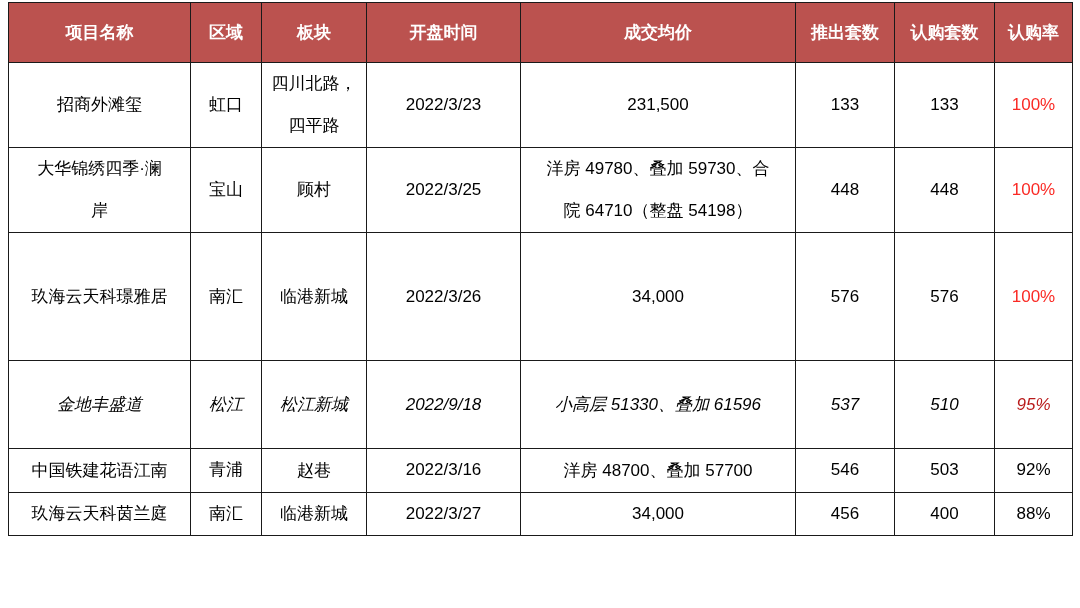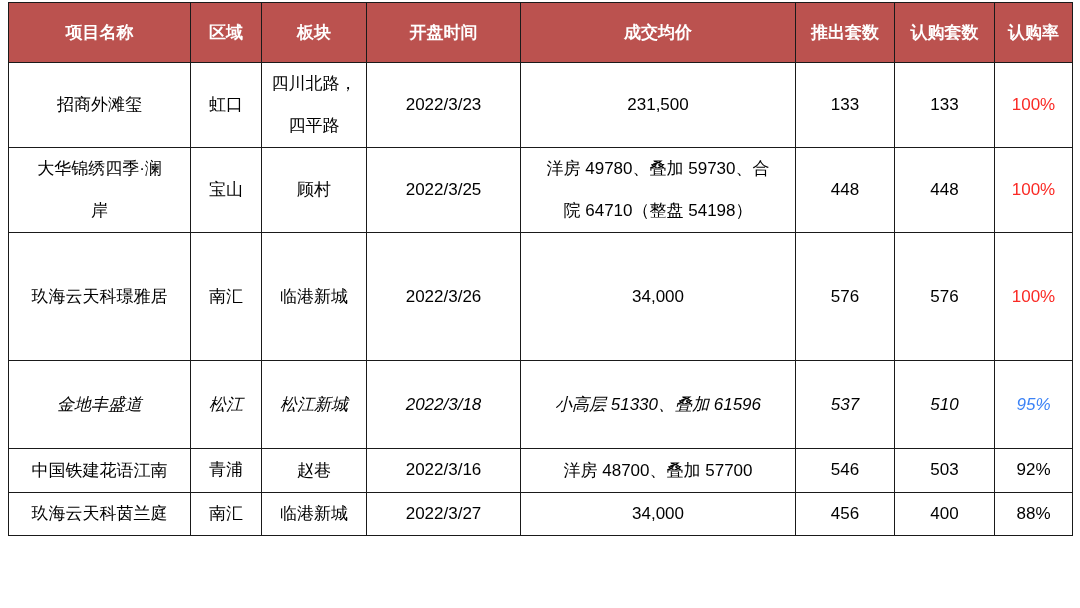--- a/index.html
+++ b/index.html
@@ -114,25 +114,25 @@
       <td>2022/3/26</td>
       <td><span class="wrap-price">34,000</span></td>
       <td>576</td>
       <td>576</td>
       <td style="color: rgb(250, 42, 37);">100%</td>
     </tr>
     <tr>
       <td><span class="wrap-name">金地丰盛道</span></td>
       <td>松江</td>
       <td><span class="wrap-sector">松江新城</span></td>
-      <td>2022/3/18</td>
+      <td>2022/9/18</td>
       <td><span class="wrap-price">小高层 51330、叠加 61596</span></td>
       <td>537</td>
       <td>510</td>
-      <td style="color: #3b82f6;">95%</td>
+      <td style="color: #b91c1c;">95%</td>
     </tr>
     <tr>
       <td><span class="wrap-name">中国铁建花语江南</span></td>
       <td>青浦</td>
       <td><span class="wrap-sector">赵巷</span></td>
       <td>2022/3/16</td>
       <td><span class="wrap-price">洋房 48700、叠加 57700</span></td>
       <td>546</td>
       <td>503</td>
       <td style="color: rgb(0, 0, 0);">92%</td>

